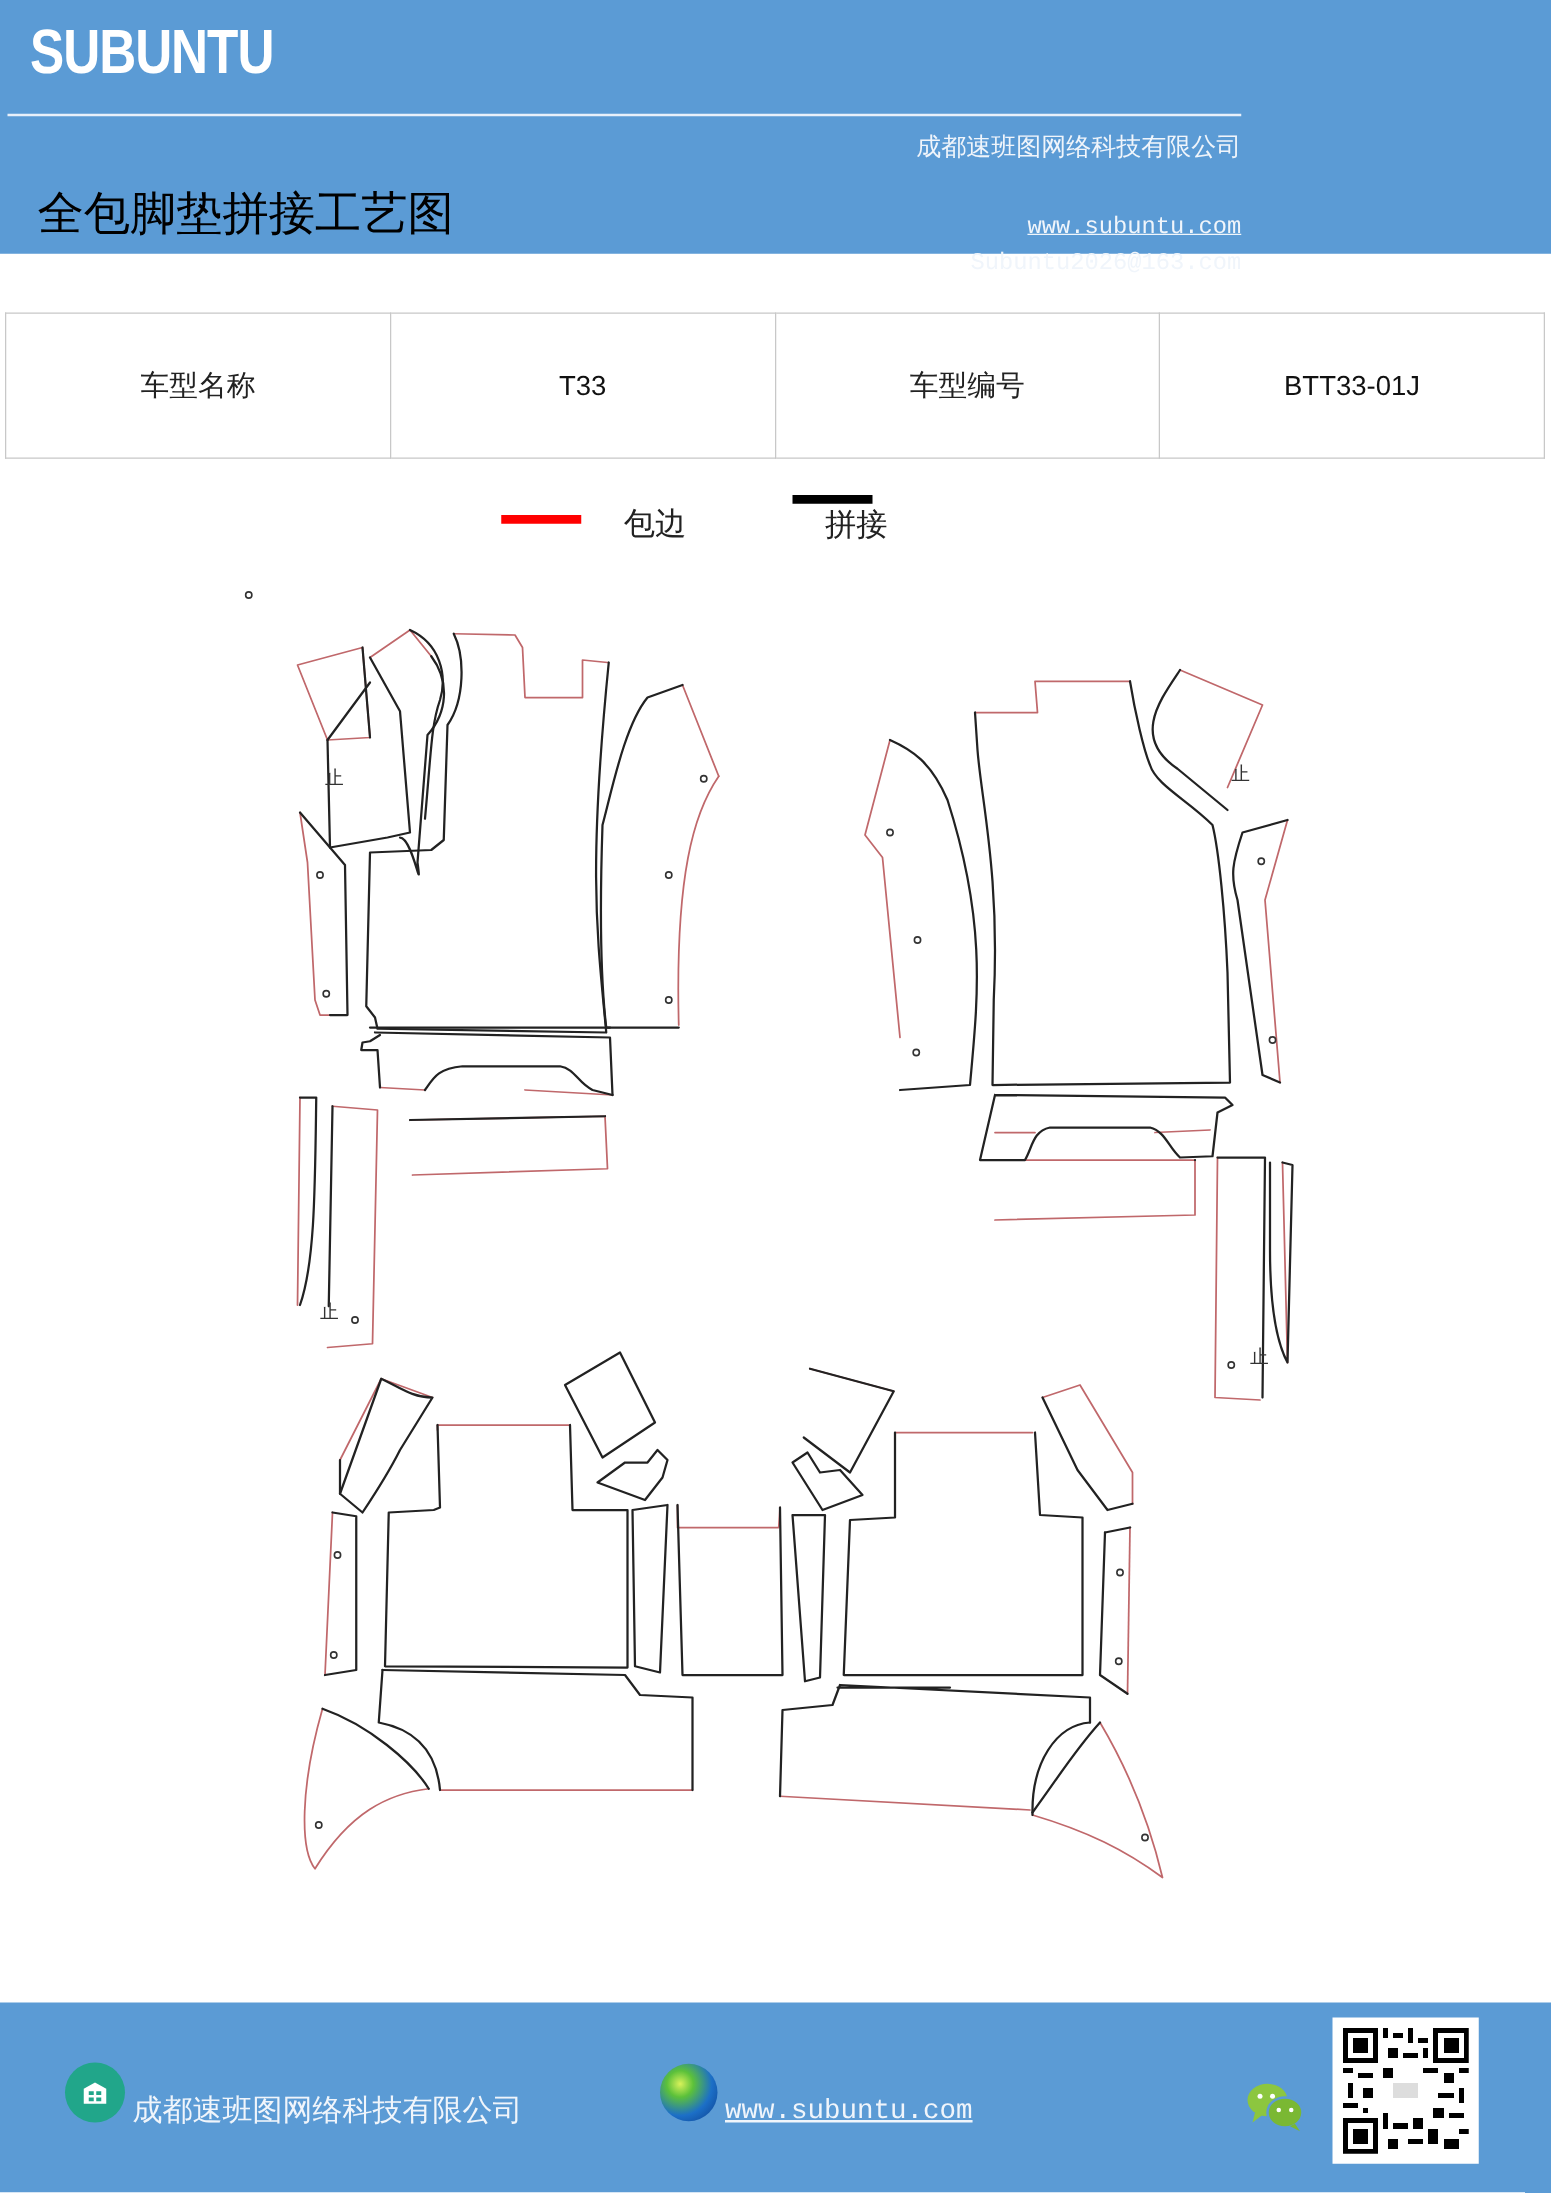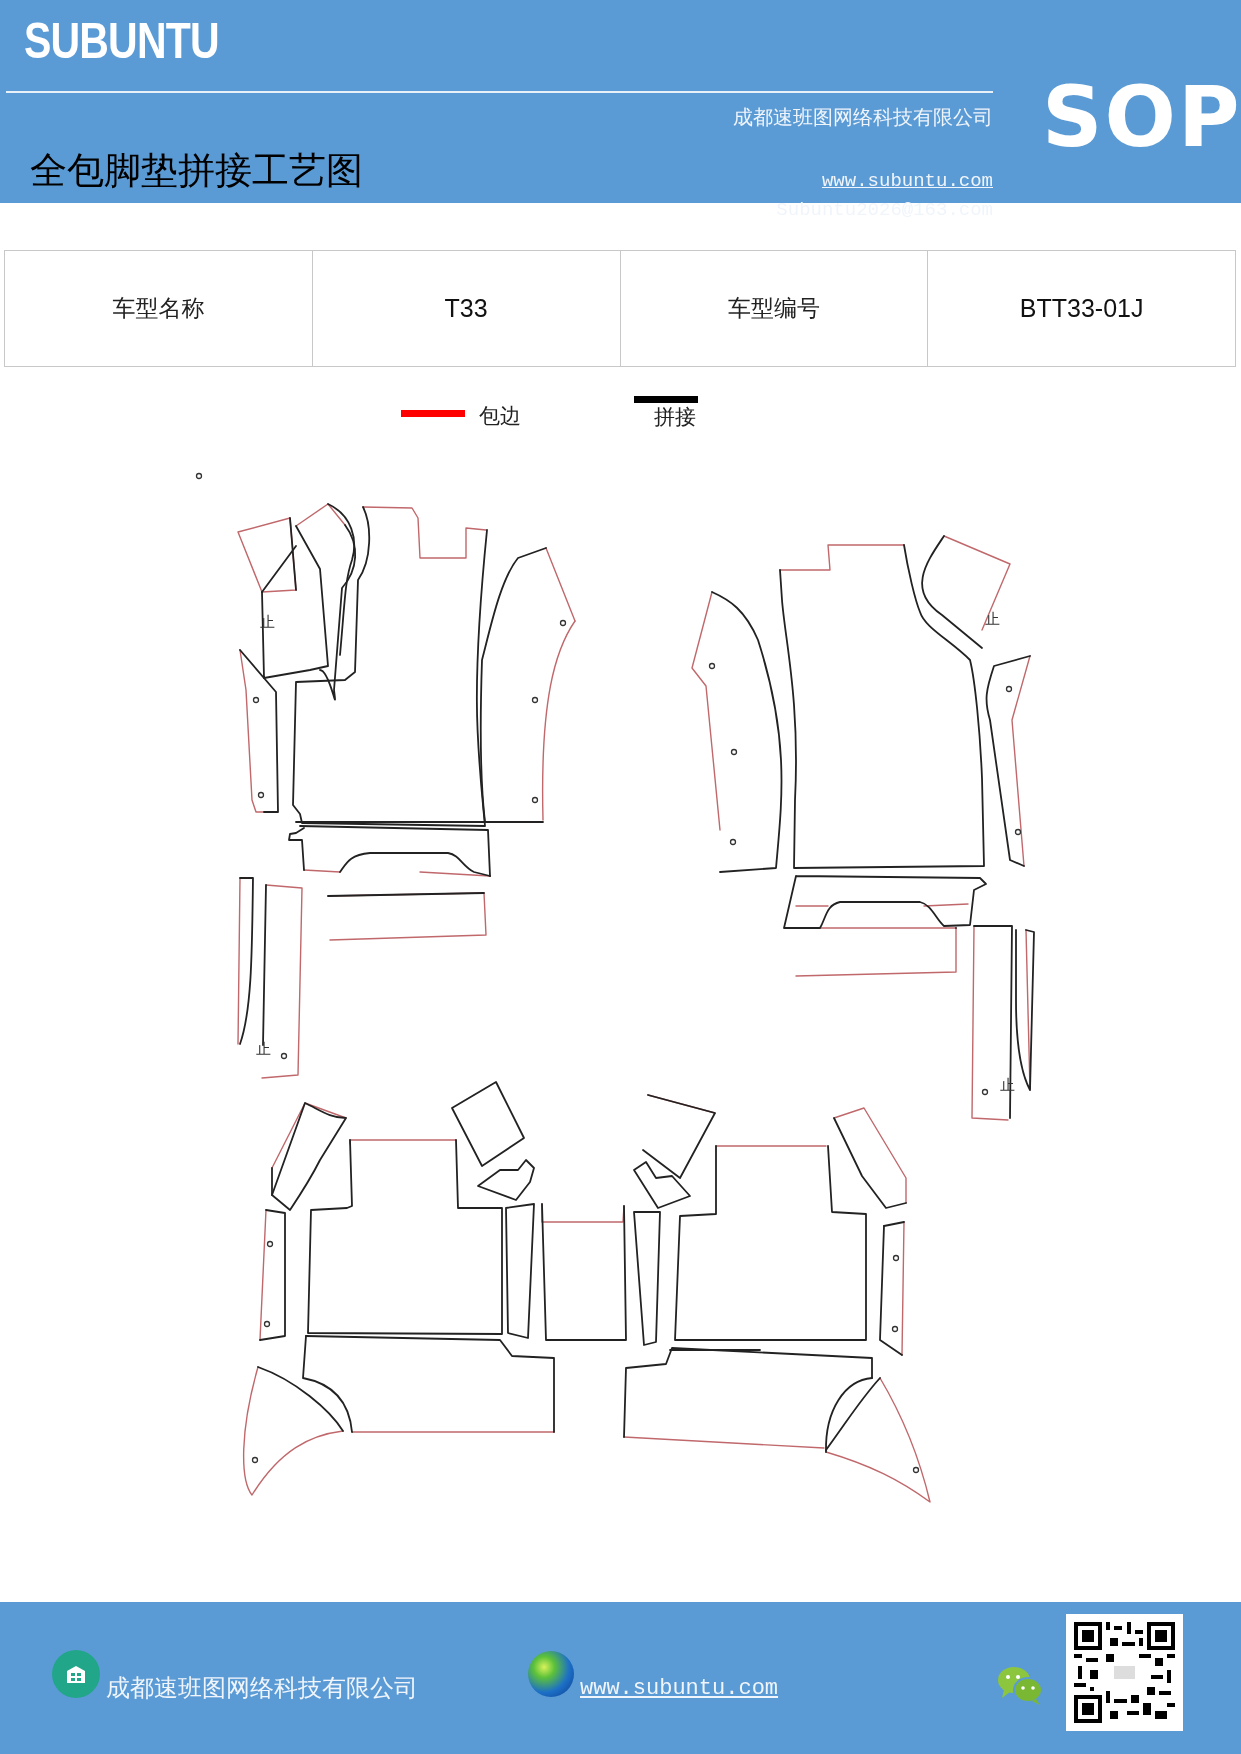--- a/index.html
+++ b/index.html
@@ -47,28 +47,28 @@
   
   .info-table {
     position: absolute; left: 4px; top: 250px; width: 1232px; height: 117px;
     border-collapse: collapse; table-layout: fixed;
   }
   .info-table td {
     border: 1.5px solid #c8c8c8; text-align: center; vertical-align: middle;
     height: 58px; color: #111;
   }
   .info-table td.label { font-family: Liberation Mono, monospace; font-size: 23px; color: #222; }
-  .info-table td.value { font-family: "Liberation Sans", sans-serif; font-size: 25px; }
+  .info-table td.value { font-family: "Liberation Sans", sans-serif; font-size: 22px; }
   .info-table td.value.big { font-size: 22px; }
 
   
   .legend { position: absolute; top: 402px; left: 0; width: 1241px; height: 40px; }
   .legend-item { position: absolute; top: 0; display: flex; align-items: center; }
   .legend-swatch { width: 64px; height: 7px; margin-right: 14px; margin-top: -6px; }
-  .legend-label { font-family: "DejaVu Sans", sans-serif; font-size: 21px; color: #222; }
+  .legend-label { font-family: "DejaVu Sans", sans-serif; font-size: 25px; color: #222; margin-left: 20px; }
 
   
   .drawing { position: absolute; left: 0; top: 440px; width: 1241px; height: 1080px; }
   .drawing svg { width: 1241px; height: 1080px; }
 
   
   .footer {
     position: absolute; left: 0; top: 1602px; width: 1241px; height: 152px;
     background: #5b9bd5;
   }
@@ -100,21 +100,20 @@
 </head>
 <body>
 
 <div class="header">
   <div class="brand">SUBUNTU</div>
   <div class="header-rule"></div>
   <div class="doc-title">全包脚垫拼接工艺图</div>
   <div class="company-top">成都速班图网络科技有限公司</div>
   <div class="website-top">www.subuntu.com</div>
   <div class="email-top">Subuntu2026@163.com</div>
-  <div class="sop">SOP</div>
 </div>
 
 <table class="info-table">
   <tbody>
       <tr>
     <td class="label">车型名称</td>
     <td class="value">T33</td>
     <td class="label">车型编号</td>
     <td class="value">BTT33-01J</td>
   </tr>

